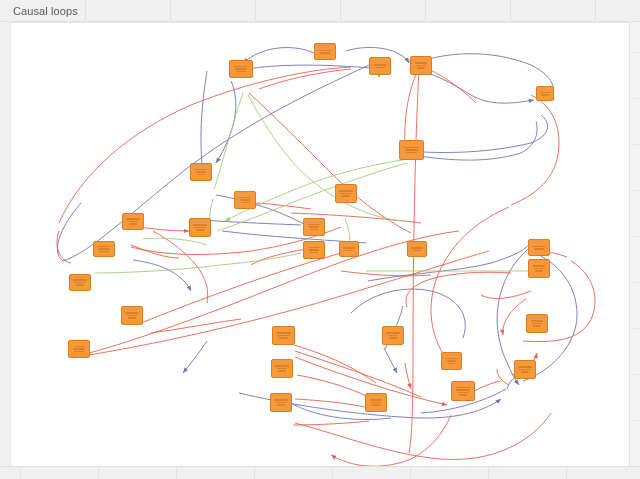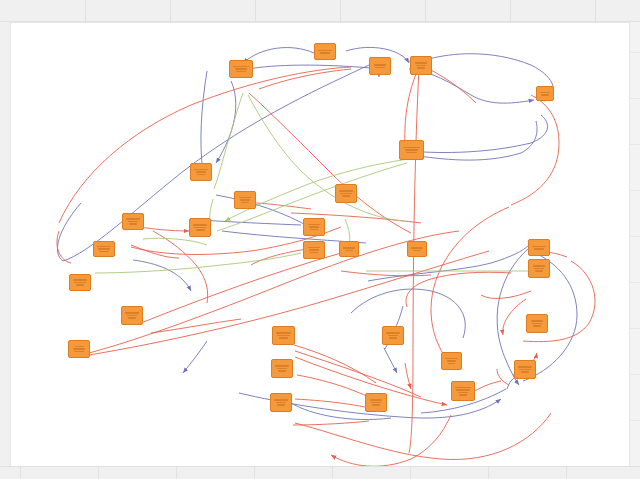--- a/index.html
+++ b/index.html
@@ -41,20 +41,23 @@
   .node .tl{height:1.5px;background:#c9671a;opacity:.55;border-radius:1px;}
 </style>
 </head>
 <body>
 
 <div id="app">
 
   <div class="grid-bg"></div>
 
   <div class="tabbar">
+    <div class="tab active">
+      <span>Causal loops</span>
+    </div>
     <div class="tabbar-underline"></div>
   <div class="tabbar-sep" style="left: 85px;"></div>
       <div class="tabbar-sep" style="left: 170px;"></div>
       <div class="tabbar-sep" style="left: 255px;"></div>
       <div class="tabbar-sep" style="left: 340px;"></div>
       <div class="tabbar-sep" style="left: 425px;"></div>
       <div class="tabbar-sep" style="left: 510px;"></div>
       <div class="tabbar-sep" style="left: 595px;"></div>
     </div>
 

